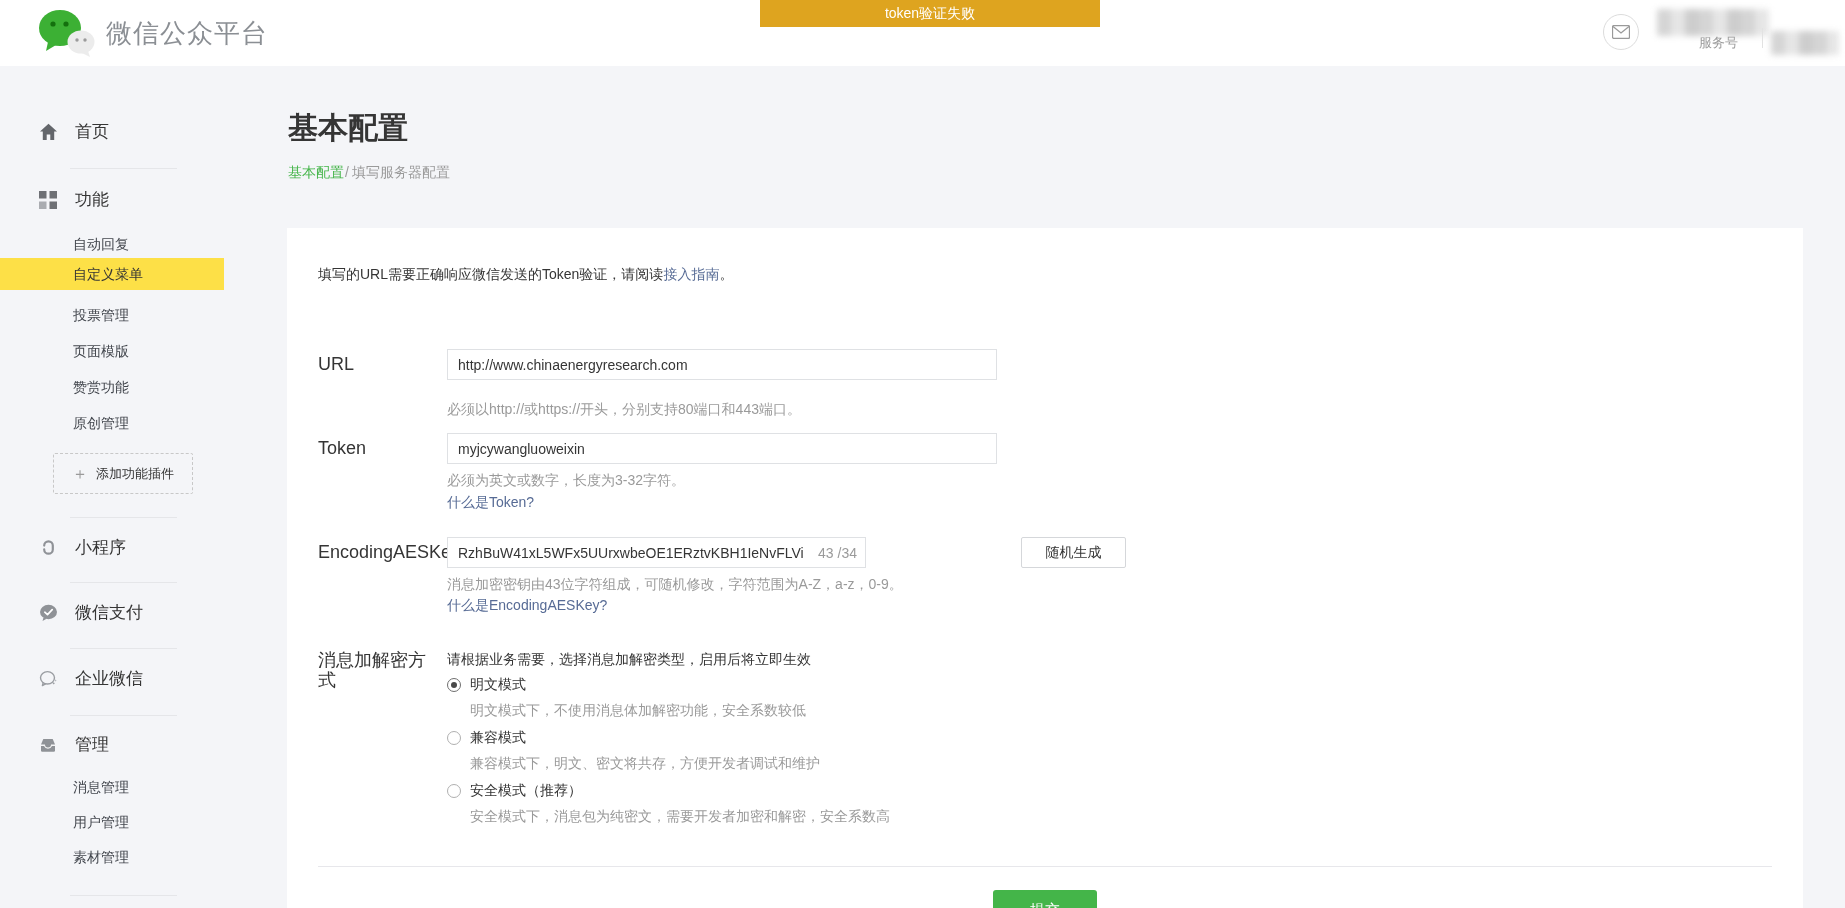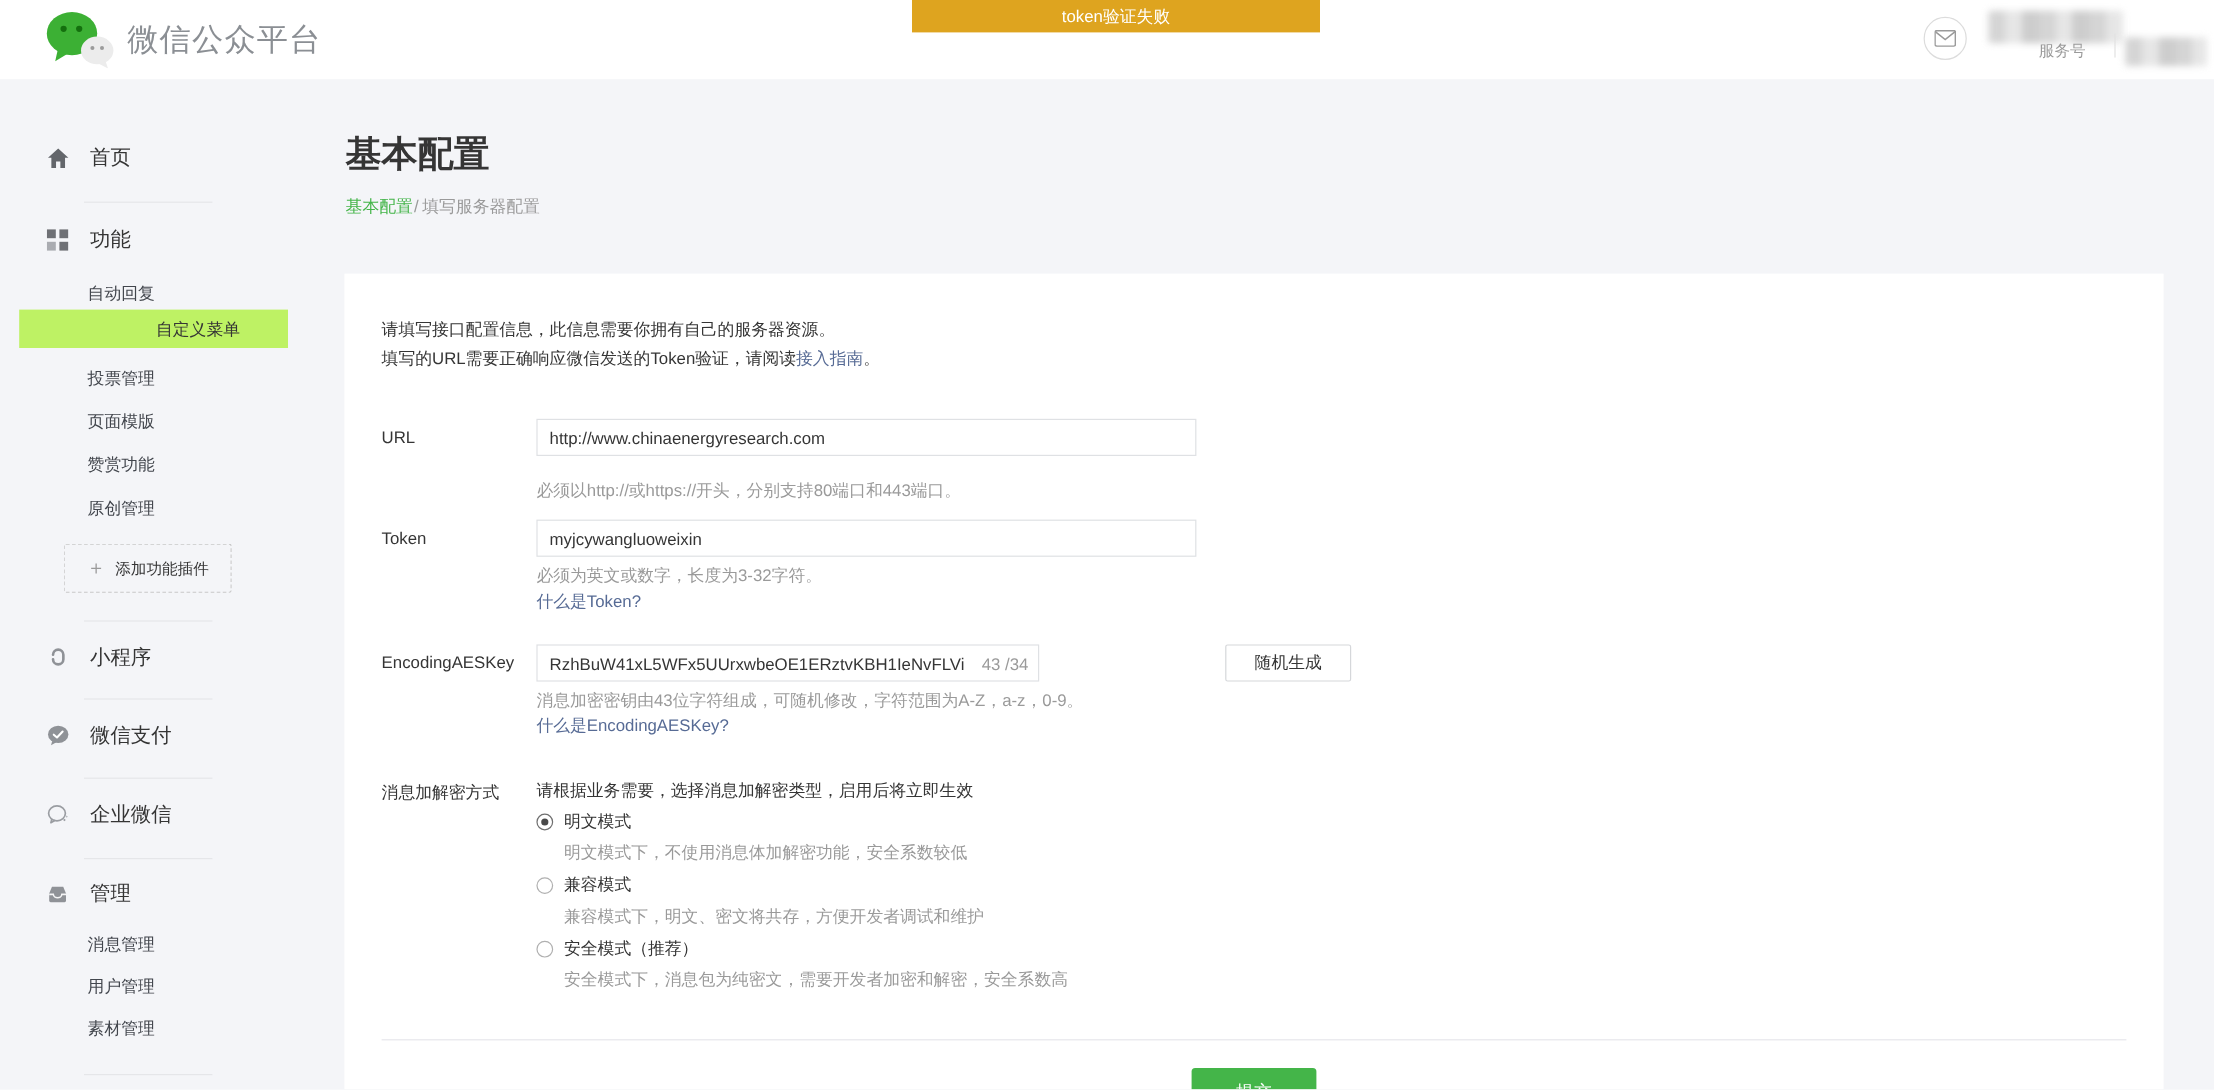--- a/index.html
+++ b/index.html
@@ -26,42 +26,42 @@
   .blur-extra { left:186px; top:31px; width:68px; height:24px; }
   .acct-type { position:absolute; left:114px; top:34px; font-size:13px; color:#9a9a9a; }
   .hdr-vline { position:absolute; left:177px; top:28px; width:1px; height:20px; background:#e2e2e2; }
 
   
   .sidebar { position:absolute; left:0; top:66px; width:225px; height:842px; }
   .side-item { position:absolute; left:39px; display:flex; align-items:center; gap:17px;
                font-size:17px; color:#353535; cursor:pointer; }
   .side-item .sicon { width:19px; height:19px; flex:0 0 19px; display:flex; align-items:center; }
   .side-sub { position:absolute; left:73px; font-size:14px; color:#42464d; cursor:pointer; }
-  .side-sub.active { left:16px; width:224px; padding-left:114px; height:32px; line-height:32px;
-                     background:#bef264; color:#353535; }
+  .side-sub.active { left:0; width:224px; padding-left:73px; height:32px; line-height:32px;
+                     background:#fde047; color:#353535; }
   .side-divider { position:absolute; left:70px; width:107px; height:1px; background:#e5e6e9; }
   .plugin-btn { position:absolute; left:53px; top:387px; width:140px; height:41px;
                 border:1px dashed #c8c8c8; border-radius:2px; background:transparent;
                 display:flex; align-items:center; justify-content:center; gap:8px;
                 font-size:13px; color:#353535; cursor:pointer; }
   .plugin-plus { font-size:16px; color:#9a9a9a; line-height:1; }
 
   
   .page-title { position:absolute; left:288px; top:108px; font-size:30px; color:#353535; }
   .breadcrumb { position:absolute; left:288px; top:164px; font-size:14px; color:#9a9a9a; }
   .breadcrumb .bc-link { color:#44b549; text-decoration:none; cursor:pointer; }
   .breadcrumb .bc-sep { color:#9a9a9a; margin:0 3px 0 1px; }
 
   
   .card { position:absolute; left:287px; top:228px; width:1516px; height:680px; background:#fff; overflow:hidden; }
   .intro { position:absolute; left:31px; top:34px; font-size:14px; line-height:24px; color:#353535; }
   a.blue { color:#576b95; text-decoration:none; cursor:pointer; }
 
   .frow { position:absolute; left:31px; }
-  .flabel { position:absolute; left:0; top:0; width:125px; height:31px; line-height:31px; font-size:14px; color:#353535; }
+  .flabel { position:absolute; left:0; top:0; width:125px; height:31px; line-height:31px; font-size:18px; color:#353535; }
   .fctrl { position:absolute; left:129px; top:0; }
   .tinput { width:550px; height:31px; border:1px solid #dfe1e4; background:#fff; font-size:14px;
             color:#353535; padding:0 10px; font-family:"Liberation Sans","DejaVu Sans",sans-serif; outline:none; }
   .aes-wrap { position:relative; display:inline-block; }
   .aes-wrap .tinput { width:419px; padding-right:58px; }
   .counter { position:absolute; right:9px; top:8px; font-size:14px; color:#9a9a9a; pointer-events:none; }
   .gen-btn { position:absolute; left:574px; top:0; width:105px; height:31px; background:#fff;
              border:1px solid #d5d7da; border-radius:2px; font-size:14px; color:#353535; cursor:pointer;
              font-family:"Liberation Sans","DejaVu Sans",sans-serif; }
   .fhelp { font-size:14px; color:#9a9a9a; }
@@ -214,21 +214,20 @@
   </nav>
 
   <h1 class="page-title">基本配置</h1>
   <div class="breadcrumb">
     <a class="bc-link">基本配置</a><span class="bc-sep">/</span><span>填写服务器配置</span>
   </div>
 
   <section class="card">
 
     <div class="intro">
-      <div>请填写接口配置信息，此信息需要你拥有自己的服务器资源。</div>
       <div><span>填写的URL需要正确响应微信发送的Token验证，请阅读</span><a class="blue">接入指南</a><span>。</span></div>
     </div>
 
     <div class="frow" style="top:121px; width:1400px; height:31px;">
       <span class="flabel">URL</span>
       <div class="fctrl">
         <input class="tinput" type="text" value="http://www.chinaenergyresearch.com" style="">
       </div>
     </div>
     <div class="frow" style="top:159px; left:160px;margin-top:13px;">

